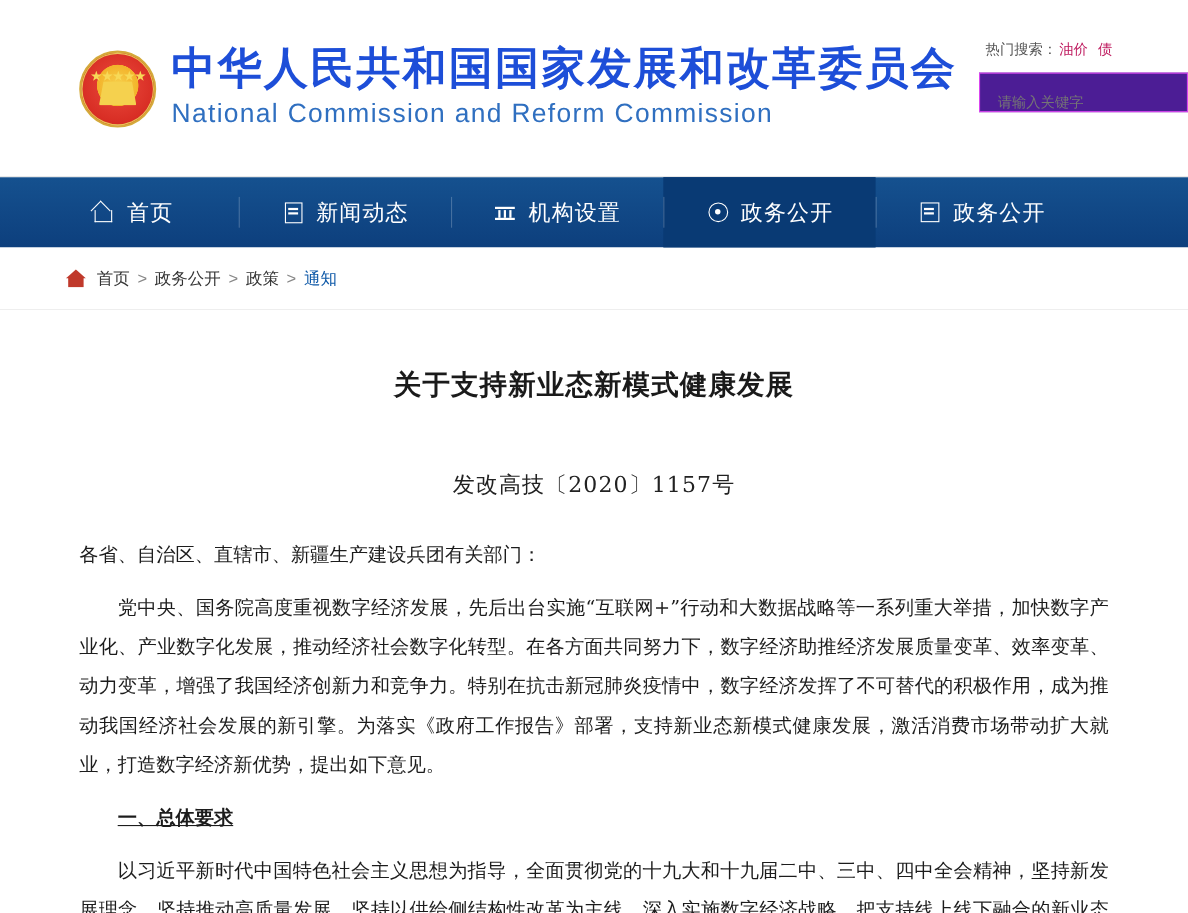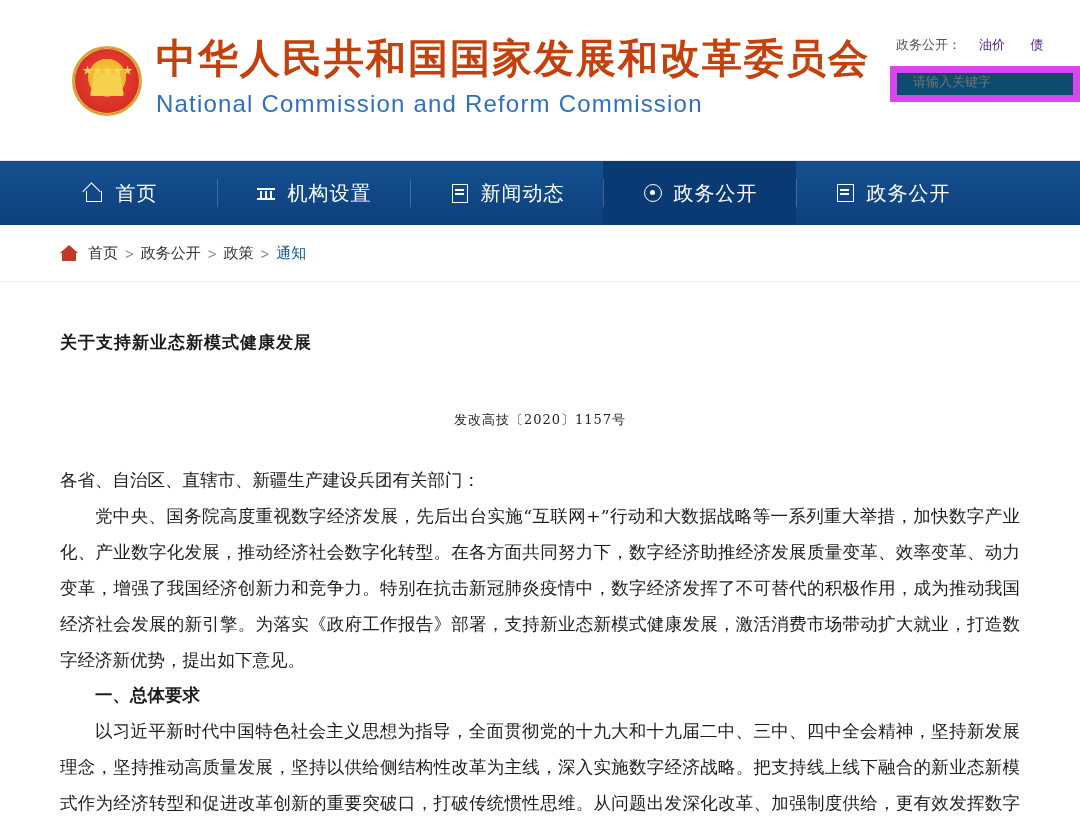--- a/index.html
+++ b/index.html
@@ -60,25 +60,25 @@
     font-size: 11px;
     letter-spacing: -1px;
     line-height: 1;
   }
   .title-block {
     position: absolute;
     left: 156px;
     top: 38px;
   }
   .title-cn {
-    font-family: Liberation Mono, monospace;
+    font-family: Liberation Sans, sans-serif;
     font-size: 40px;
     font-weight: 700;
     letter-spacing: 2px;
-    color: #c2410c;
+    color: #1d4ed8;
     line-height: 1.2;
     white-space: nowrap;
   }
   .title-en {
     margin-top: 4px;
     font-family: "Liberation Sans", sans-serif;
     font-size: 24px;
     font-weight: 400;
     letter-spacing: 1.2px;
     color: #2f6fc0;
@@ -91,27 +91,27 @@
     width: 190px;
   }
   .hot-search {
     font-size: 13px;
     color: #555;
     white-space: nowrap;
     margin-bottom: 12px;
     padding-left: 6px;
   }
   .hot-search .hot-label { color: #555; }
-  .hot-search .hot-item { color: #4c1d95; margin-left: 18px; }
+  .hot-search .hot-item { color: #be185d; margin-left: 2px; }
   .search-box {
     height: 36px;
-    border: 7px solid #d946ef;
-    background: #0c4a6e;
+    border: 1px solid #d946ef;
+    background: #4c1d95;
     display: flex;
-    align-items: flex-start;
+    align-items: flex-end;
     padding-left: 14px;
     box-sizing: border-box;
   }
   .search-box input {
     border: 0;
     outline: 0;
     font-size: 13px;
     color: #999;
     width: 100%;
     font-family: "Liberation Sans", sans-serif;
@@ -258,83 +258,84 @@
   .bc-link { color: #333; text-decoration: none; cursor: pointer; }
   .bc-link.current { color: #0e59a8; }
   .bc-sep { margin: 0 7px; color: #888; }
 
   
   .doc {
     padding: 44px 60px 0 60px;
     background: #fff;
   }
   .doc-title {
+    text-align: center;
     font-family: "DejaVu Sans", "Liberation Sans", sans-serif;
     font-weight: 700;
-    font-size: 17px;
+    font-size: 25px;
     color: #1a1a1a;
     line-height: 1.95;
     letter-spacing: 1px;
   }
   .doc-docnum {
     text-align: center;
     margin-top: 52px;
     font-family: "DejaVu Serif", "Liberation Serif", serif;
-    font-size: 13px;
+    font-size: 20px;
     color: #222;
     letter-spacing: 1px;
   }
   .doc-body {
     margin-top: 34px;
     font-family: "DejaVu Serif", "Liberation Serif", serif;
     font-size: 17.5px;
     line-height: 2.05;
     color: #1c1c1c;
     text-align: justify;
   }
-  .doc-body p { margin: 0; }
+  .doc-body p { margin: 12px; }
   .doc-body p.indent { text-indent: 2em; }
-  .doc-body p.section { text-indent: 2em; font-weight: 700; }
+  .doc-body p.section { text-indent: 2em; font-weight: 700; text-decoration: underline; }
 </style>
 </head>
 <body>
 
 <div class="page">
 
   <div class="header">
     <div class="emblem">
       <div class="stars">★★★★★</div>
       <div class="gear"></div>
     </div>
     <div class="title-block">
       <div class="title-cn">中华人民共和国国家发展和改革委员会</div>
       <div class="title-en">National Commission and Reform Commission</div>
     </div>
     <div class="search-area">
       <div class="hot-search">
-        <span class="hot-label">政务公开：</span><span class="hot-item">油价</span>&nbsp;&nbsp;<span class="hot-item">债</span>
+        <span class="hot-label">热门搜索：</span><span class="hot-item">油价</span>&nbsp;&nbsp;<span class="hot-item">债</span>
       </div>
       <div class="search-box">
         <input type="text" placeholder="请输入关键字" style="">
       </div>
     </div>
   </div>
 
   <div class="nav">
     <div class="nav-item">
       <span class="nav-ico ico-home"></span>
       <span>首页</span>
     </div>
     <div class="nav-item">
+      <span class="nav-ico ico-doc"></span>
+      <span>新闻动态</span>
+    </div>
+    <div class="nav-item">
       <span class="nav-ico ico-bank"></span>
       <span>机构设置</span>
-    </div>
-    <div class="nav-item">
-      <span class="nav-ico ico-doc"></span>
-      <span>新闻动态</span>
     </div>
     <div class="nav-item active">
       <span class="nav-ico ico-radar"></span>
       <span>政务公开</span>
     </div>
     <div class="nav-item">
       <span class="nav-ico ico-list"></span>
       <span>政务公开</span>
     </div>
   </div>

